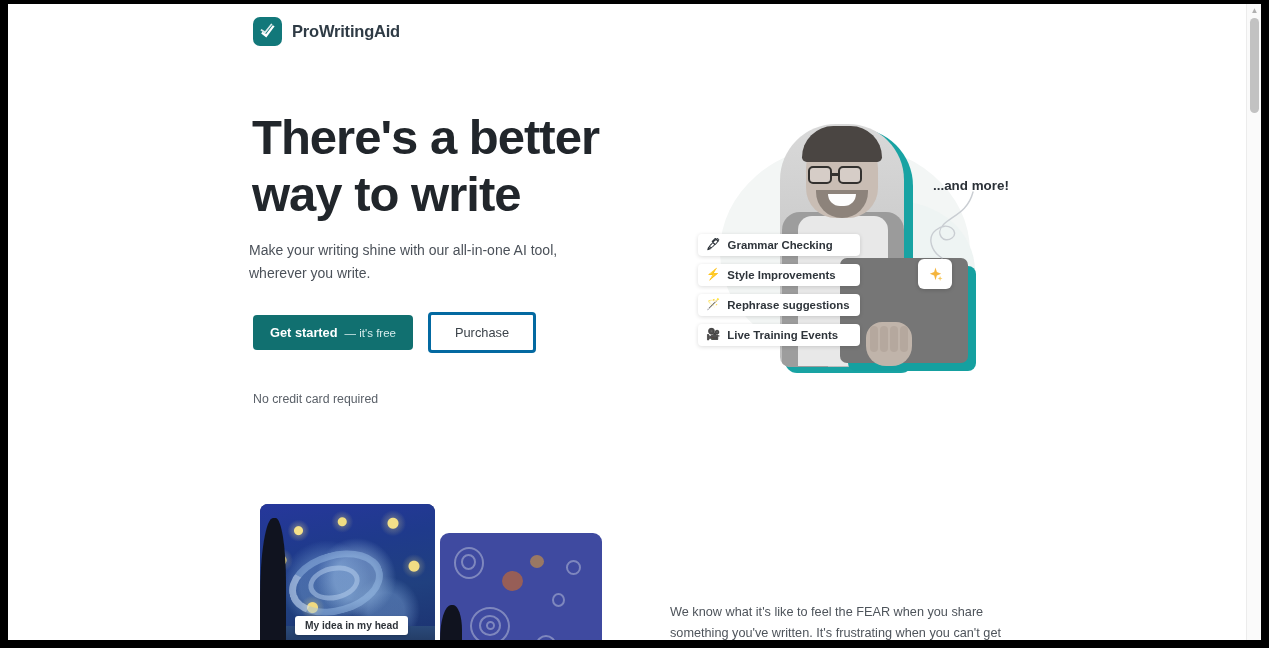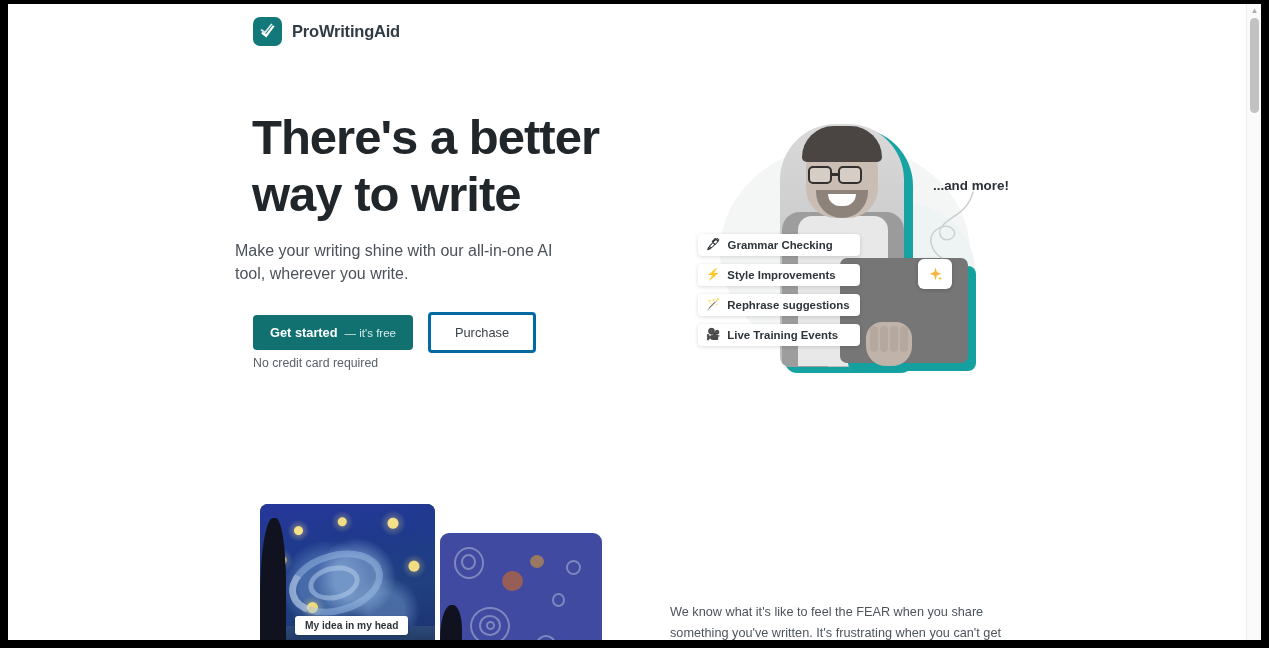--- a/index.html
+++ b/index.html
@@ -88,23 +88,23 @@
 
   
   #hero-title {
     position: absolute; left: 244px; top: 105px;
     width: 400px;
     font-size: 49px; line-height: 57px;
     font-weight: 700; color: #21262b;
     letter-spacing: -1px;
   }
   #hero-sub {
-    position: absolute; left: 227px; top: 235px;
+    position: absolute; left: 241px; top: 235px;
     width: 335px;
-    font-size: 16px; line-height: 23px;
+    font-size: 14px; line-height: 23px;
     color: #4b5159;
   }
   #cta-row {
     position: absolute; left: 245px; top: 308px;
     display: flex; align-items: center; gap: 15px;
   }
   #get-started-btn {
     background: #117070; color: #ffffff;
     font-size: 12.8px;
     padding: 10px 17px;
@@ -117,21 +117,21 @@
   #get-started-sub { font-weight: 400; font-size: 11.5px; color: #d6ecec; }
   #purchase-btn {
     background: #fff; color: #3c434a;
     font-size: 12.8px;
     padding: 10px 24px;
     border: 3px solid #0369a1; border-radius: 4px;
     cursor: pointer;
     font-family: "Liberation Sans", sans-serif;
   }
   #no-card {
-    position: absolute; left: 245px; top: 352px;
+    position: absolute; left: 245px; top: 388px;
     font-size: 12.3px; color: #5b6169;
   }
 
   
   #hero-art {
     position: absolute;
     left: 672px; top: 112px;
     width: 330px; height: 272px;
   }
   #art-blob {

